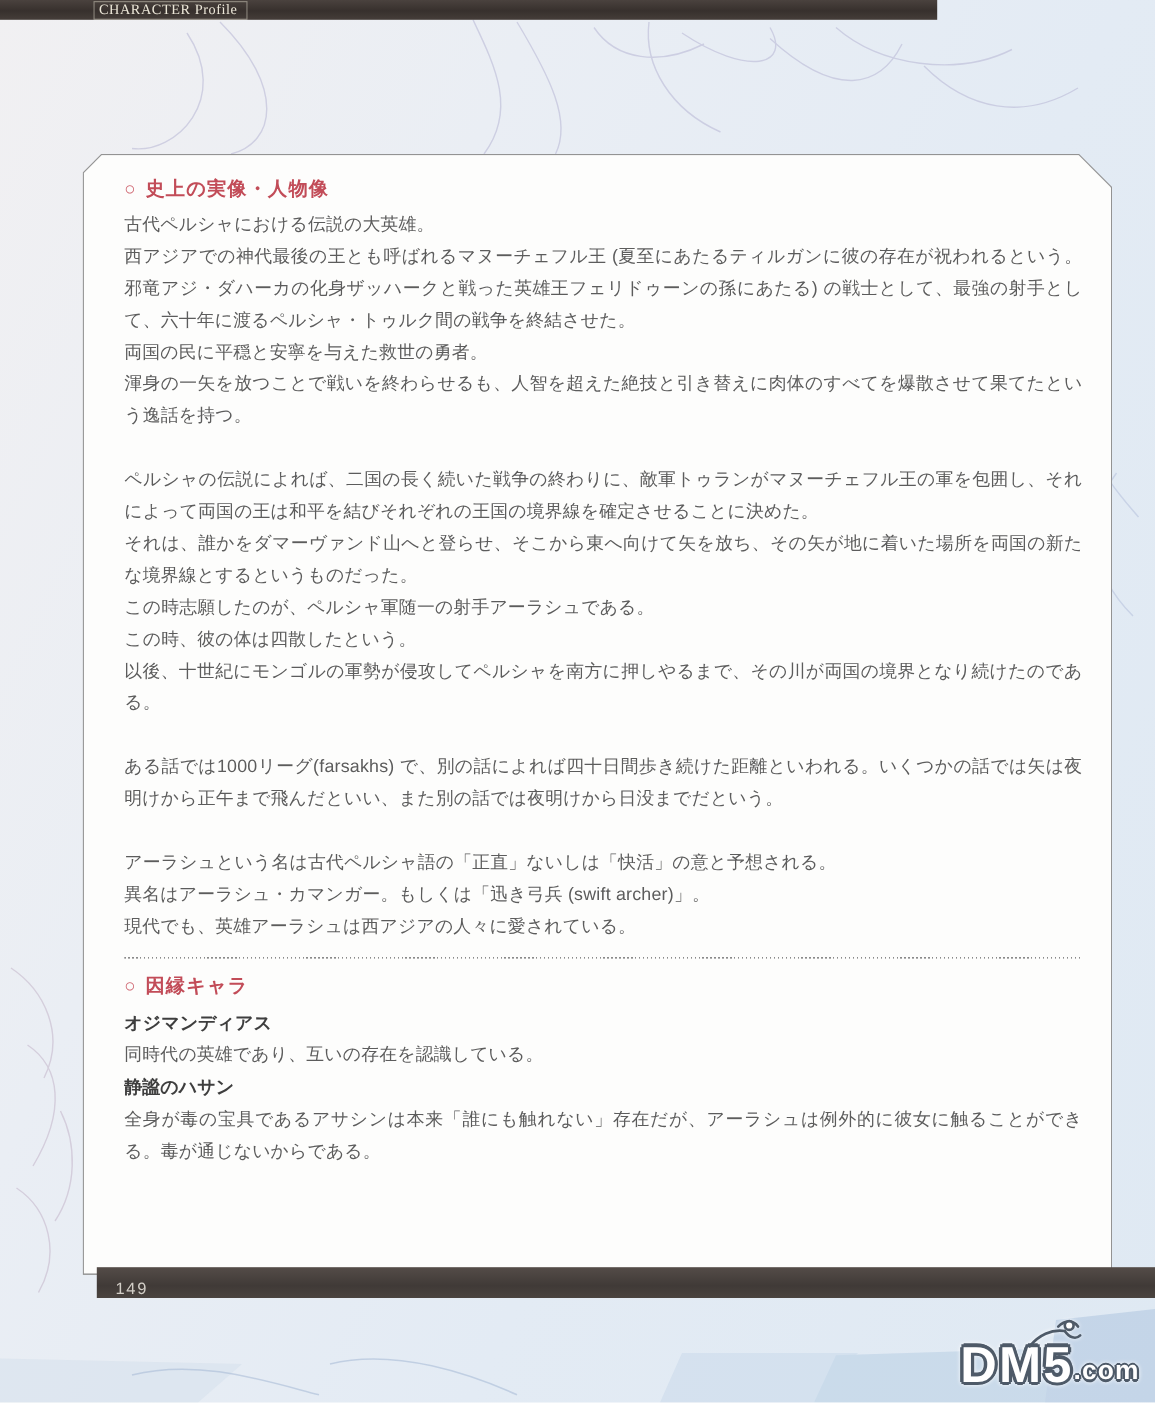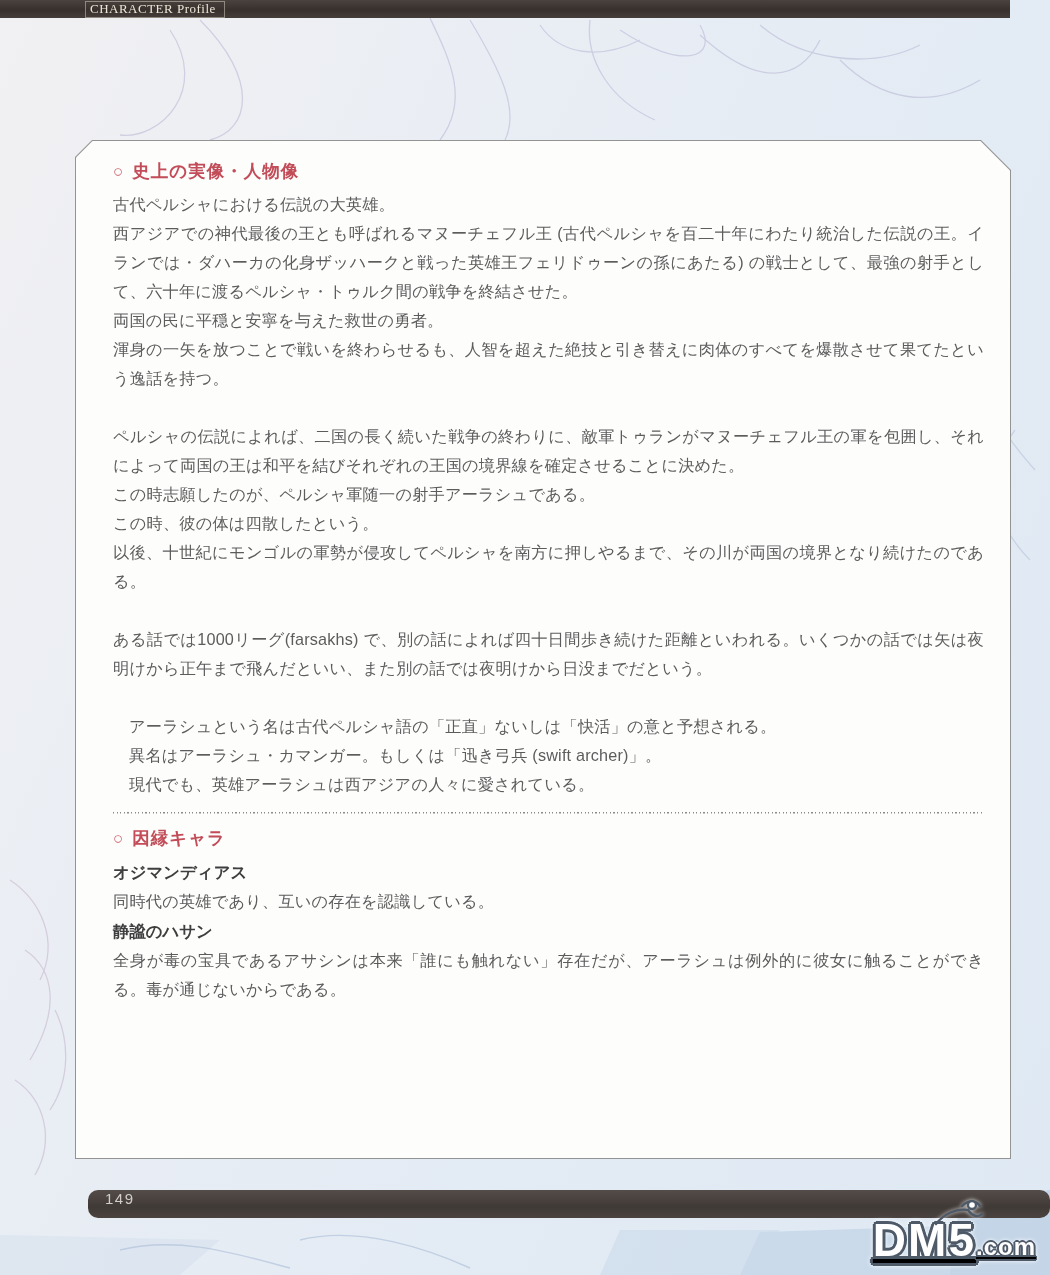--- a/index.html
+++ b/index.html
@@ -5,21 +5,21 @@
   html,body{margin:0;padding:0;}
   body{
     width:1050px;height:1275px;position:relative;overflow:hidden;
     font-family:"Liberation Sans","DejaVu Sans",sans-serif;
     background:linear-gradient(115deg,#f1f0f2 0%,#eaeef4 30%,#e3ebf4 62%,#dfe9f3 100%);
   }
   
   .bg-sketch{position:absolute;inset:0;z-index:0;pointer-events:none;}
   
   .top-bar{
-    position:absolute;left:0;top:0;width:1010px;height:18px;z-index:3;
+    position:absolute;left:0;top:0;width:852px;height:18px;z-index:3;
     background:linear-gradient(180deg,#4a423e 0%,#37302d 55%,#453d39 100%);
     display:flex;align-items:center;
   }
   .top-title{
     margin-left:85px;padding:0 8px 1px 4px;
     border:1px solid rgba(235,230,215,0.45);
     color:#ece7d8;font-family:"Liberation Serif","DejaVu Serif",serif;
     font-size:13px;letter-spacing:0.5px;line-height:14px;
   }
   
@@ -38,40 +38,39 @@
   .sec-title{
     margin:0 0 5px 0;font-size:17.5px;font-weight:bold;color:#c24c58;
     line-height:26px;letter-spacing:1px;
   }
   .sec-title .marker{font-weight:normal;color:#cf6570;margin-right:8px;font-size:17px;}
   .para{
     margin:0;font-size:16.2px;line-height:29px;color:#5c5c5c;
     text-align:justify;letter-spacing:0.2px;
   }
   .block{margin:0 0 29px 0;}
-  .block:last-child{margin-bottom:0;margin-left:16px;}
+  .block:last-child{margin-bottom:0;}
   .divider{
     height:2px;margin:13px 2px 11px 0;
     background-image:repeating-linear-gradient(90deg,#8a8a8a 0 1.2px,transparent 1.2px 3.6px);
     background-size:100% 1.5px;background-repeat:no-repeat;background-position:0 0;
   }
   .entry-name{font-size:16.4px;font-weight:bold;color:#3e3e3e;line-height:30px;margin:0;}
   .entry-desc{margin:0;}
   
   .page-bar{
-    position:absolute;left:88px;top:1190px;right:0;height:28px;z-index:3;
+    position:absolute;left:88px;top:1152px;right:0;height:28px;z-index:3;
     background:linear-gradient(180deg,#544c48 0%,#403a37 60%,#4a433f 100%);
-    display:flex;align-items:flex-start;border-radius:10px;
+    display:flex;align-items:flex-end;
   }
   .page-num{color:#d2cec7;font-size:15px;letter-spacing:1.5px;padding-left:17px;}
   
   .watermark{
     position:absolute;right:14px;top:1218px;z-index:4;display:flex;align-items:flex-end;
     filter:drop-shadow(0 0 2px rgba(255,255,255,0.9));
-    text-decoration:underline;
   }
   .wm-main{
     font-size:46px;font-weight:900;color:#fff;line-height:44px;letter-spacing:2px;
     text-shadow:-3px 0 #4e5a68,3px 0 #4e5a68,0 -3px #4e5a68,0 3px #4e5a68,
       -2px -2px #4e5a68,2px -2px #4e5a68,-2px 2px #4e5a68,2px 2px #4e5a68;
   }
   .wm-suffix{
     font-size:24px;font-weight:900;color:#fff;line-height:30px;letter-spacing:1px;
     text-shadow:-2px 0 #4e5a68,2px 0 #4e5a68,0 -2px #4e5a68,0 2px #4e5a68,
       -1px -1px #4e5a68,1px -1px #4e5a68,-1px 1px #4e5a68,1px 1px #4e5a68;
@@ -124,26 +123,27 @@
 </div>
 
 <div class="panel-border">
   <div class="panel">
 
     <div>
       <h2 class="sec-title"><span class="marker">○</span><span>史上の実像・人物像</span></h2>
       <div>
           <div class="block">
             <p class="para">古代ペルシャにおける伝説の大英雄。</p>
-            <p class="para">西アジアでの神代最後の王とも呼ばれるマヌーチェフル王 (古代ペルシャを百二十年にわたり統治した伝説の王。イランでは・ダハーカの化身ザッハークと戦った英雄王フェリドゥーンの孫にあたる) の戦士として、最強の射手として、六十年に渡るペルシャ・トゥルク間の戦争を終結させた。</p>
+            <p class="para">西アジアでの神代最後の王とも呼ばれるマヌーチェフル王 (夏至にあたるティルガンに彼の存在が祝われるという。邪竜アジ・ダハーカの化身ザッハークと戦った英雄王フェリドゥーンの孫にあたる) の戦士として、最強の射手として、六十年に渡るペルシャ・トゥルク間の戦争を終結させた。</p>
             <p class="para">両国の民に平穏と安寧を与えた救世の勇者。</p>
             <p class="para">渾身の一矢を放つことで戦いを終わらせるも、人智を超えた絶技と引き替えに肉体のすべてを爆散させて果てたという逸話を持つ。</p>
           </div>
           <div class="block">
             <p class="para">ペルシャの伝説によれば、二国の長く続いた戦争の終わりに、敵軍トゥランがマヌーチェフル王の軍を包囲し、それによって両国の王は和平を結びそれぞれの王国の境界線を確定させることに決めた。</p>
+            <p class="para">それは、誰かをダマーヴァンド山へと登らせ、そこから東へ向けて矢を放ち、その矢が地に着いた場所を両国の新たな境界線とするというものだった。</p>
             <p class="para">この時志願したのが、ペルシャ軍随一の射手アーラシュである。</p>
             <p class="para">この時、彼の体は四散したという。</p>
             <p class="para">以後、十世紀にモンゴルの軍勢が侵攻してペルシャを南方に押しやるまで、その川が両国の境界となり続けたのである。</p>
           </div>
           <div class="block">
             <p class="para">ある話では1000リーグ(farsakhs) で、別の話によれば四十日間歩き続けた距離といわれる。いくつかの話では矢は夜明けから正午まで飛んだといい、また別の話では夜明けから日没までだという。</p>
           </div>
           <div class="block">
             <p class="para">アーラシュという名は古代ペルシャ語の「正直」ないしは「快活」の意と予想される。</p>
             <p class="para">異名はアーラシュ・カマンガー。もしくは「迅き弓兵 (swift archer)」。</p>

